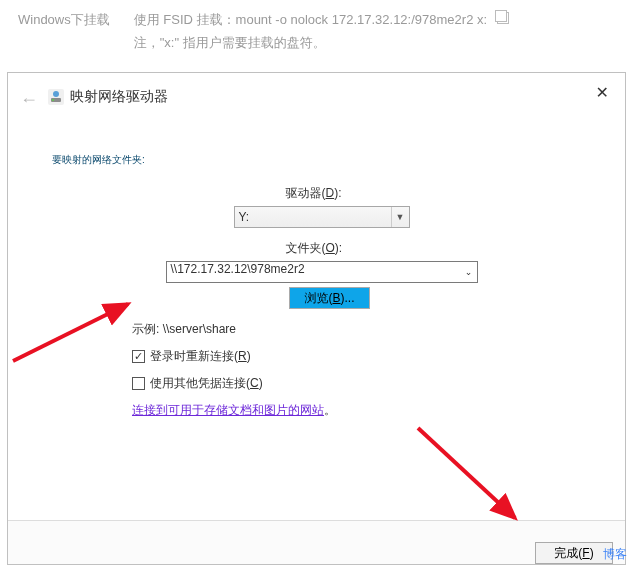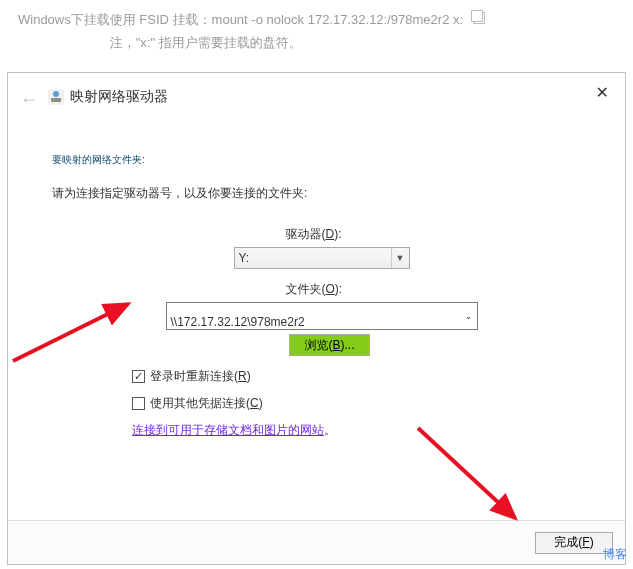--- a/index.html
+++ b/index.html
@@ -11,21 +11,21 @@
       height: 569px;
       overflow: hidden;
       position: relative;
     }
     .top-text {
       color: #9a9a9a;
       padding: 8px 18px;
       font-size: 13px;
       line-height: 1.8;
     }
-    .top-text .row { display: flex; gap: 0; }
+    .top-text .row { display: flex; gap: 24px; }
     .label1 { white-space: nowrap; }
     .copy-icon { margin-left: 6px; display: inline-block; width: 12px; height: 12px; border: 1px solid #bbb; position: relative; }
     .copy-icon::before { content: ""; position: absolute; left: -3px; top: -3px; width: 10px; height: 10px; border: 1px solid #bbb; background: #fff; }
     
     .dialog {
       position: absolute;
       left: 7px; right: 7px; top: 72px; bottom: 4px;
       border: 1px solid #c0c0c0;
       background: #fff;
       display: flex;
@@ -106,43 +106,43 @@
       width: 18px;
       border-left: 1px solid #ccc;
       display: flex;
       align-items: center;
       justify-content: center;
       font-size: 9px;
       color: #555;
     }
     .folder-combo {
       width: 312px;
-      height: 28px;
+      height: 22px;
       border: 1px solid #7a7a7a;
       position: relative;
       display: flex;
-      align-items: flex-end;
+      align-items: flex-start;
       padding-left: 4px;
       font-size: 12px;
     }
     .folder-combo .chev {
       position: absolute;
       right: 0; top: 0; bottom: 0;
       width: 16px;
       display: flex;
       align-items: center;
       justify-content: center;
       font-size: 9px;
       color: #333;
     }
     .browse-btn {
       height: 22px;
       padding: 0 14px;
       border: 1px solid #aaa;
-      background: #84cc16;
+      background: #0ea5e9;
       font-size: 12px;
       margin-left: 16px;
       cursor: pointer;
     }
     .indent { margin-left: 80px; margin-bottom: 10px; font-size: 12px; }
     .example { color: #333; }
     .checkbox-row {
       display: flex;
       align-items: center;
       gap: 5px;
@@ -155,21 +155,21 @@
       justify-content: center;
       font-size: 11px;
       line-height: 1;
     }
     .link { color: #6d28d9; text-decoration: underline; cursor: pointer; }
     
     .dialog-footer {
       border-top: 1px solid #ddd;
       height: 44px;
       display: flex;
-      align-items: center;
+      align-items: flex-end;
       justify-content: flex-end;
       padding: 0 12px;
       gap: 8px;
       background: #fbfbfb;
     }
     .btn {
       min-width: 78px;
       height: 22px;
       border: 1px solid #aaa;
       background: #f3f3f3;
@@ -214,39 +214,39 @@
           <rect x="3" y="9" width="10" height="4" rx="1" fill="#8c8c8c"></rect>
           <rect x="4" y="10" width="2" height="2" fill="#6bbf59"></rect>
         </svg>
     </span>
     <span class="title-text">映射网络驱动器</span>
     <span class="close-icon">✕</span>
   </div>
 
   <div class="dialog-body">
     <div class="heading">要映射的网络文件夹:</div>
-    <div class="instruction">请为连接指定驱动器号，以及你要连接的文件夹:</div>
 
     <div class="form-row">
       <span class="form-label">驱动器(<span class="underline">D</span>):</span>
       <div class="drive-select">
         <span>Y:</span>
         <span class="chev">▼</span>
       </div>
     </div>
 
     <div class="form-row">
       <span class="form-label">文件夹(<span class="underline">O</span>):</span>
       <div class="folder-combo">
         <span>\\172.17.32.12\978me2r2</span>
         <span class="chev">⌄</span>
       </div>
       <button class="browse-btn">浏览(<span class="underline">B</span>)...</button>
     </div>
 
+    <div class="indent example">示例: \\server\share</div>
 
     <div class="indent checkbox-row">
       <span class="checkbox">✓</span>
       <span>登录时重新连接(<span class="underline">R</span>)</span>
     </div>
 
     <div class="indent checkbox-row">
       <span class="checkbox"></span>
       <span>使用其他凭据连接(<span class="underline">C</span>)</span>
     </div>

